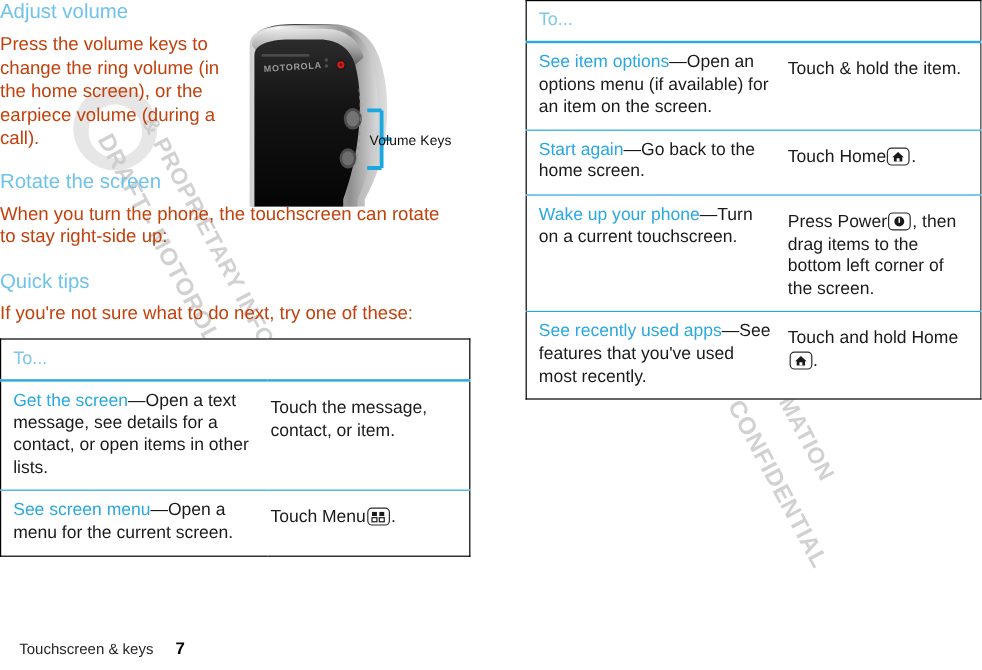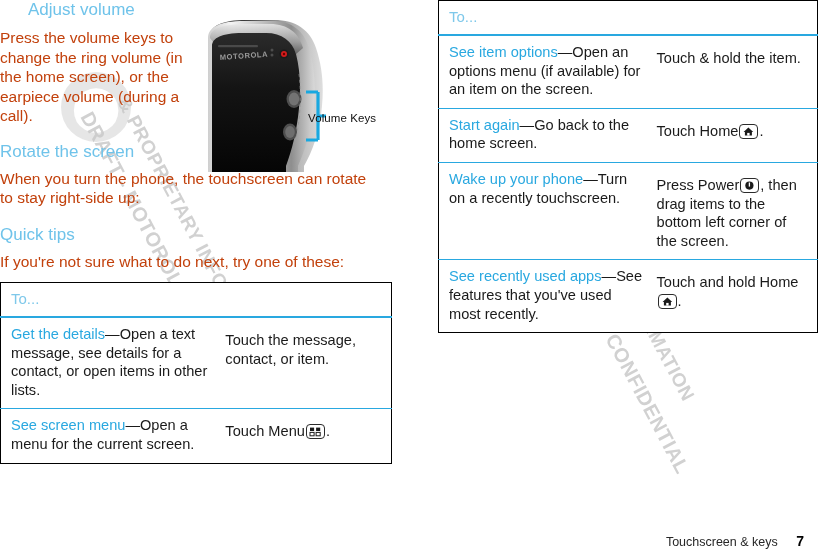--- a/index.html
+++ b/index.html
@@ -184,22 +184,23 @@
     color: #29a8e0;
     font-weight: normal;
   }
 
   
   .footer {
     position: absolute;
     left: 0;
     right: 14px;
     bottom: 8px;
-    text-align: right;
+    text-align: left;
     z-index: 12;
+    padding-left: 16px;
   }
   .footer .f-title {
     font-size: 12.5px;
     color: #262626;
     font-family: "Liberation Sans", sans-serif;
   }
   .footer .f-page {
     font-size: 14px;
     font-weight: bold;
     color: #000;
@@ -221,21 +222,21 @@
 
   <div class="watermark-layer">
     <div class="wm wm-a">DRAFT - MOTOROLA CONFIDENTIAL</div>
     <div class="wm wm-b">&amp; PROPRIETARY INFORMATION</div>
     <div class="wm wm-c">DRAFT - MOTOROLA CONFIDENTIAL</div>
     <div class="wm wm-d">&amp; PROPRIETARY INFORMATION</div>
   </div>
 
   <div class="col col-left">
 
-    <h2 class="section-heading" style="margin-top:0px;margin-left:28px;">Adjust volume</h2>
+    <h2 class="section-heading" style="margin-top:0px;">Adjust volume</h2>
 
     <p class="body-text" style="width:186px; margin-top:8px;">Press the volume keys to change the ring volume (in the home screen), or the earpiece volume (during a call).</p>
 
     <h2 class="section-heading" style="margin-top:16px;">Rotate the screen</h2>
 
     <p class="body-text" style="margin-top:7px; width:372px;">When you turn the phone, the touchscreen can rotate to stay right-side up:</p>
 
 
     <h2 class="section-heading" style="margin-top:17px;">Quick tips</h2>
 
@@ -245,21 +246,21 @@
       <thead>
         <tr>
           <th class="hdr-cell" colspan="2">
             <span class="hdr-text">To...</span>
           </th>
         </tr>
       </thead>
       <tbody>
         <tr>
           <td class="c1">
-            <p class="cellp"><span class="term">Get the details</span><span>—Open a text message, see details for a contact, or open items in other lists.</span></p>
+            <p class="cellp"><span class="term">Get the screen</span><span>—Open a text message, see details for a contact, or open items in other lists.</span></p>
           </td>
           <td class="c2">
             <p class="cellp"><span>Touch the message, contact, or item.</span></p>
           </td>
         </tr>
         <tr>
           <td class="c1">
             <p class="cellp"><span class="term">See screen menu</span><span>—Open a menu for the current screen.</span></p>
           </td>
           <td class="c2">
@@ -368,21 +369,21 @@
           <td class="c2">
             <p class="cellp"><span>Touch Home</span><span class="keyicon"><svg width="17" height="13" viewBox="0 0 17 13">
                    <path d="M8.4 2.6 L13.2 7.0 L11.9 7.0 L11.9 10.6 L4.9 10.6 L4.9 7.0 L3.6 7.0 Z" fill="#1a1a1a"></path>
                    <rect x="7.2" y="7.9" width="2.4" height="2.7" fill="#ffffff"></rect>
                  </svg></span><span>.</span></p>
           </td>
         </tr>
 
         <tr>
           <td class="c1">
-            <p class="cellp"><span class="term">Wake up your phone</span><span>—Turn on a recently touchscreen.</span></p>
+            <p class="cellp"><span class="term">Wake up your phone</span><span>—Turn on a current touchscreen.</span></p>
           </td>
           <td class="c2">
             <p class="cellp"><span>Press Power</span><span class="keyicon"><svg width="17" height="13" viewBox="0 0 17 13">
                    <circle cx="8.4" cy="6.6" r="4.1" fill="#1a1a1a"></circle>
                    <rect x="7.75" y="3.5" width="1.3" height="4.1" fill="#ffffff"></rect>
                  </svg></span><span>, then drag items to the bottom left corner of the screen.</span></p>
           </td>
         </tr>
 
         <tr>

